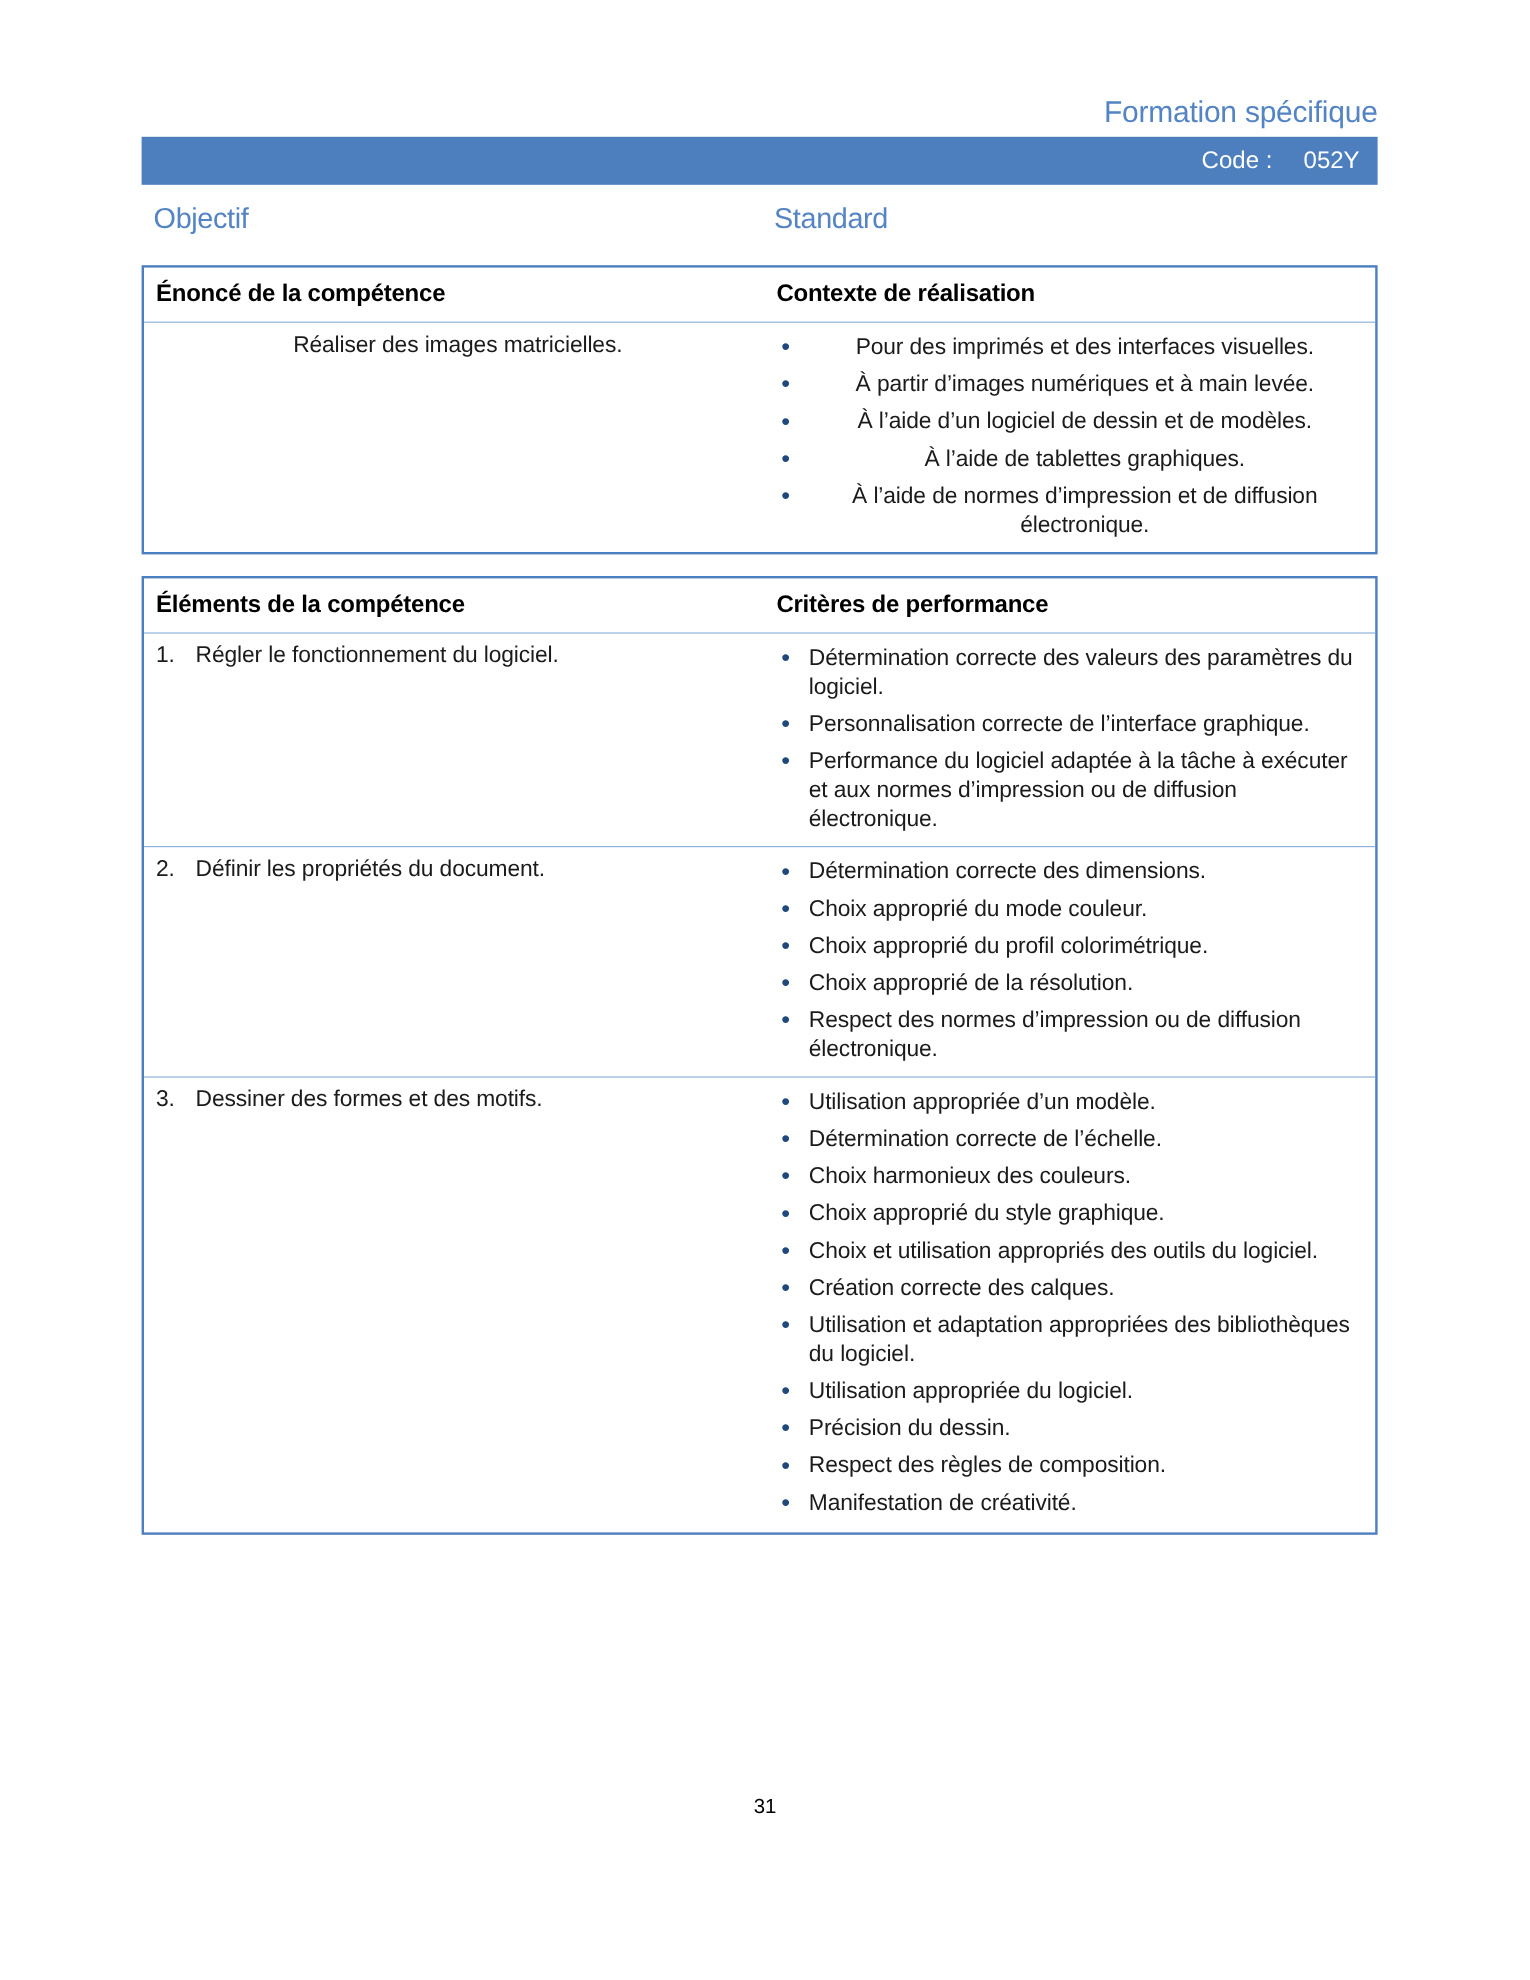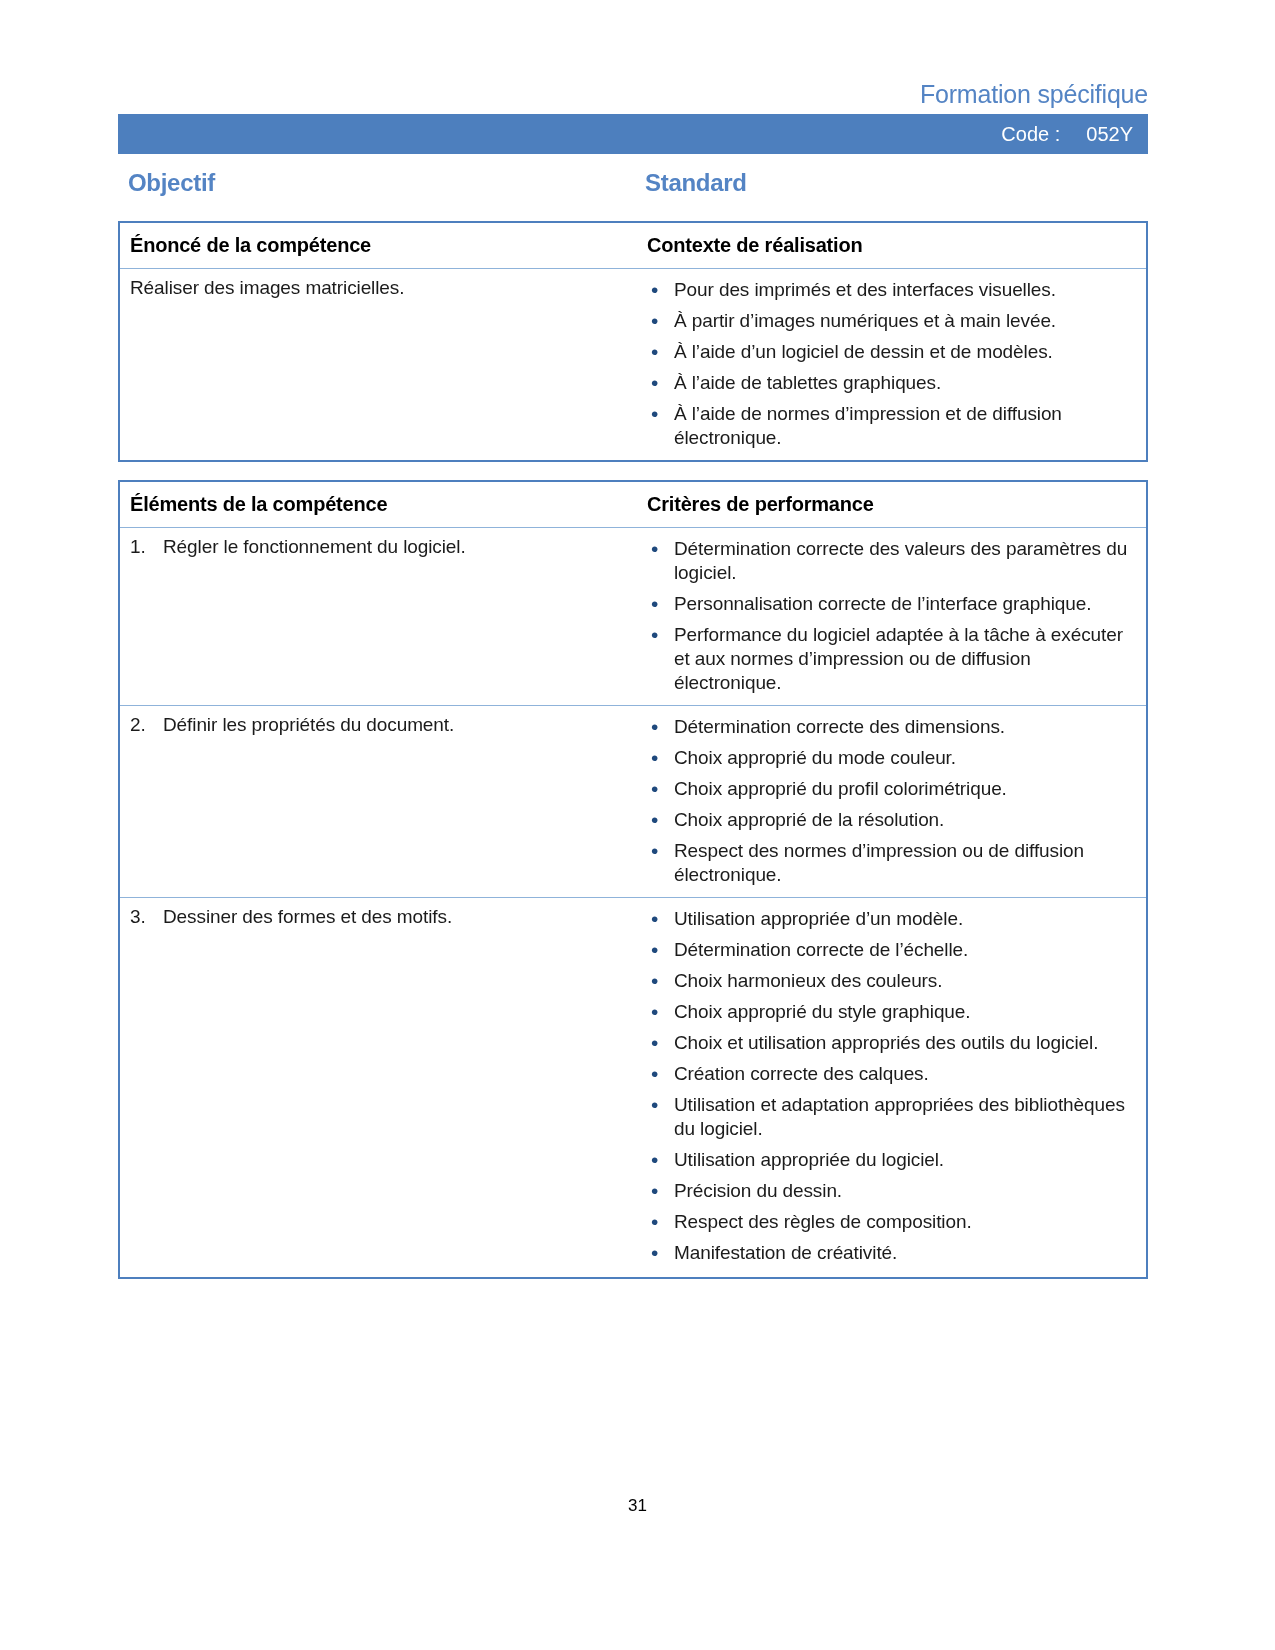--- a/index.html
+++ b/index.html
@@ -35,21 +35,21 @@
     justify-content:flex-end;
     align-items:center;
     padding-right:15px;
     font-size:20px;
   }
   .code-bar .code-value{margin-left:26px;}
   .col-headings{
     margin-top:15px;
     display:flex;
     font-size:24px;
-    font-weight:bold;
+    font-weight:normal;
     color:var(--blue-heading);
     letter-spacing:-0.3px;
   }
   .col-headings .left{flex:0 0 527px;padding-left:10px;}
   .tbl{
     border:2px solid var(--blue-main);
     background:#ffffff;
   }
   .tbl-1{margin-top:24px;}
   .tbl-2{margin-top:18px;}
@@ -92,21 +92,21 @@
   .bullet-list li:first-child{margin-top:3px;}
   .bullet-list li::before{
     content:"\2022";
     position:absolute;
     left:4px;
     top:0;
     color:var(--bullet-navy);
     font-size:21px;
     line-height:24px;
   }
-  .body-1{min-height:180px;}
+  .body-1{min-height:180px;text-align:center;}
   .rowh-1{min-height:160px;}
   .rowh-2{min-height:175px;}
   .rowh-3{min-height:380px;}
   .page-number{
     position:absolute;
     left:0;right:0;
     top:1496px;
     text-align:center;
     font-size:17px;
     color:#000;

